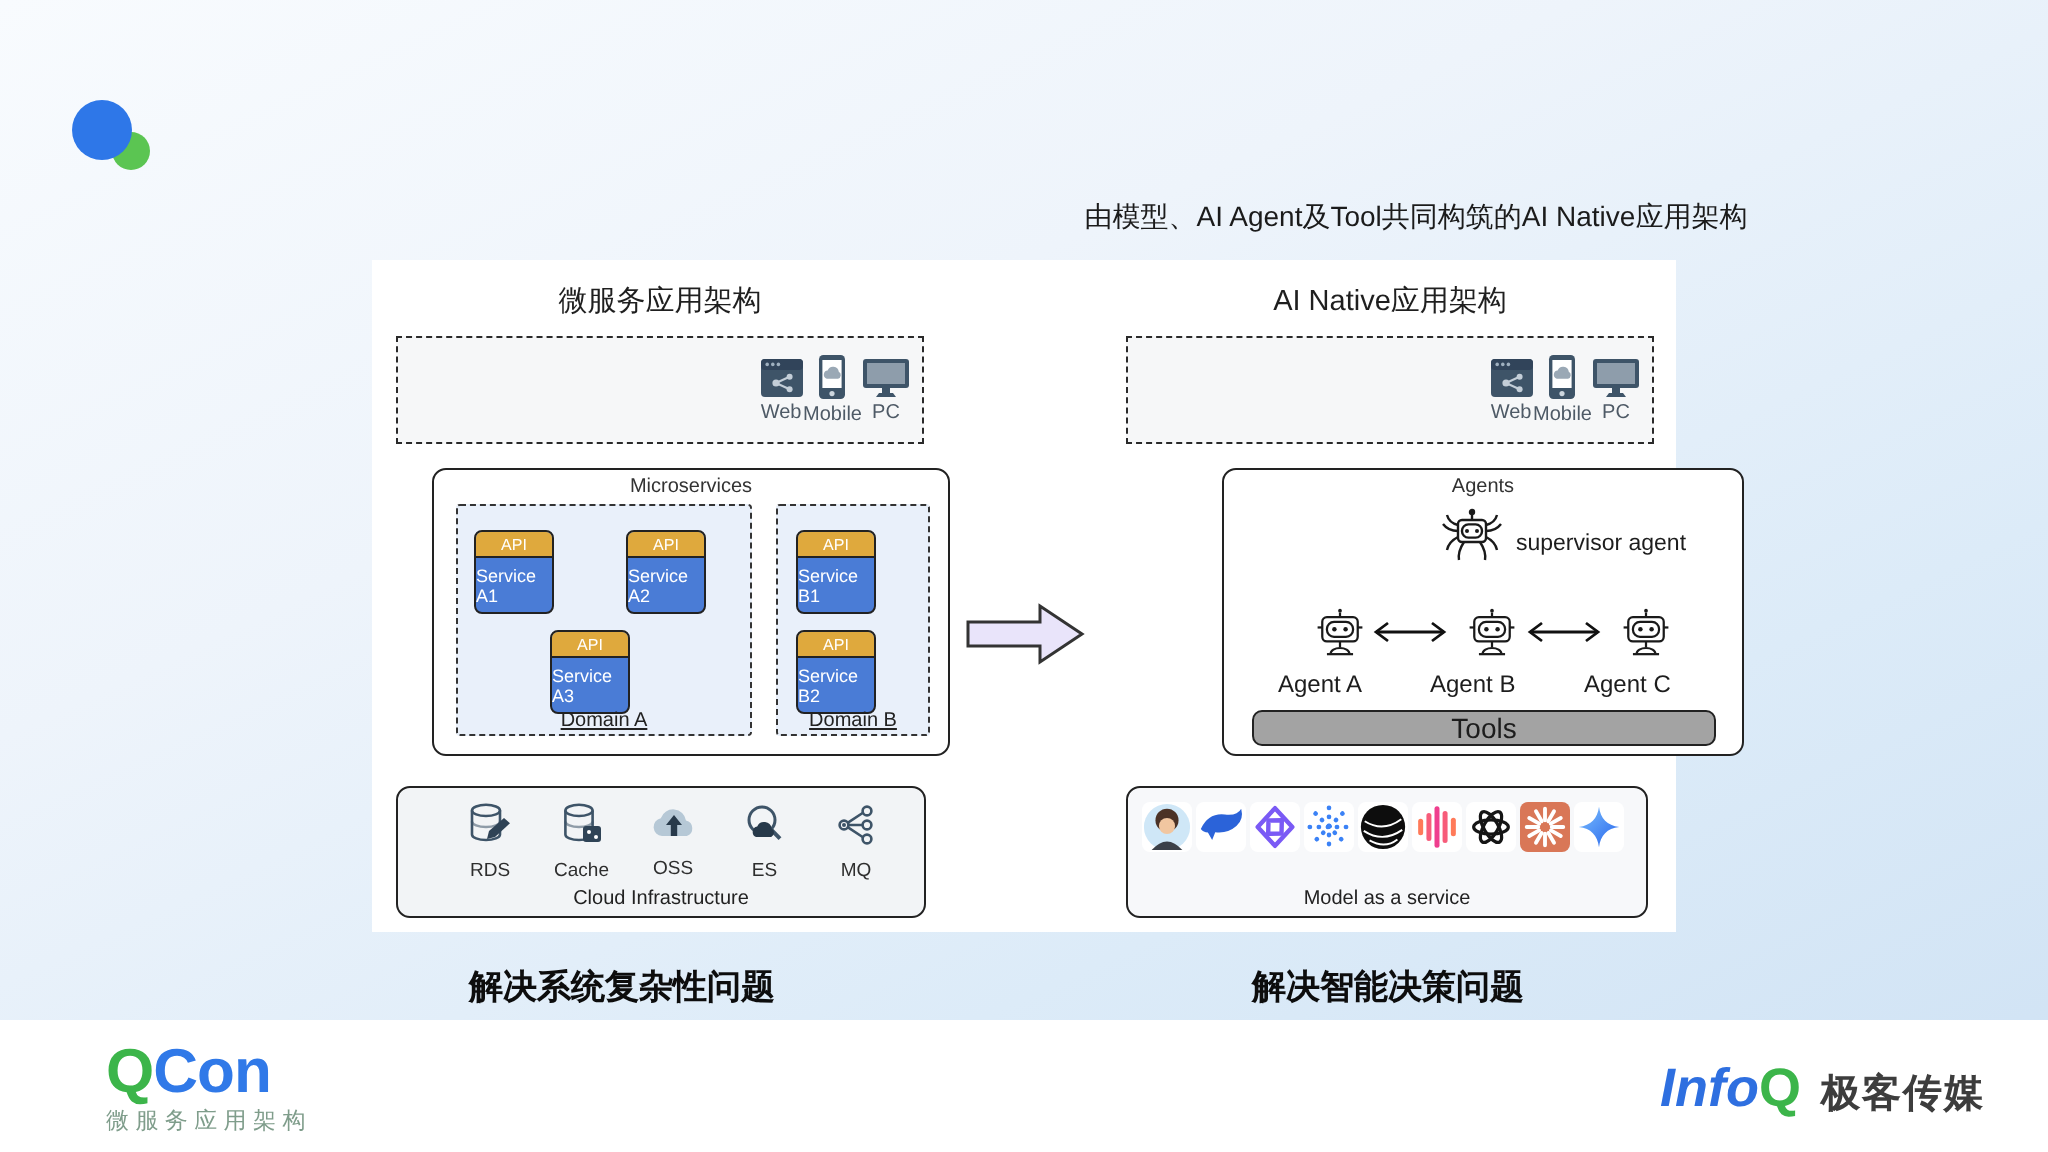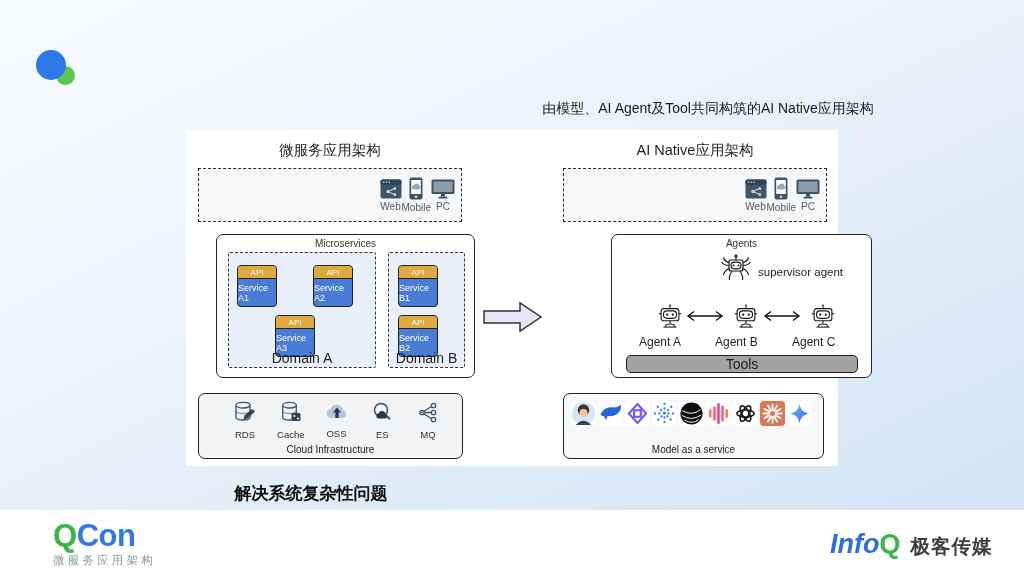--- a/index.html
+++ b/index.html
@@ -30,21 +30,21 @@
   .cicon svg { display:block; }
   .clabel { font-size:10px; color:#4e5a66; }
 
   
   .micro-box { position:absolute; left:14px; top:104px; width:259px; height:144px;
                border:1.5px solid #222; border-radius:7px; background:#fff;margin-left:16px; }
   .box-title { position:absolute; top:3px; left:0; width:100%; text-align:center; font-size:10px; color:#333; }
   .domain { position:absolute; top:17px; height:116px; border:1.3px dashed #333; background:#e9f0fa; border-radius:2px; }
   .domain-a { left:11px; width:148px; }
   .domain-b { left:171px; width:77px; }
-  .domain-label { position:absolute; bottom:1px; left:0; width:100%; text-align:center; font-size:14px; color:#222; }
+  .domain-label { position:absolute; bottom:1px; left:0; width:100%; text-align:center; font-size:10px; color:#222;text-decoration:underline; }
   .service { position:absolute; width:40px; height:42px; border:1px solid #222; border-radius:4px; overflow:hidden; background:#4a7cd6; }
   .service .api { height:13px; background:#dfa93d; border-bottom:1px solid #222; color:#fff; font-size:8px; text-align:center; line-height:13px; }
   .service .sname { height:28px; color:#fff; font-size:9px; display:flex; align-items:center; justify-content:center; }
   .s-a1 { left:8px; top:12px; } .s-a2 { left:84px; top:12px; } .s-a3 { left:46px; top:62px; }
   .s-b1 { left:9px; top:12px; }  .s-b2 { left:9px; top:62px; }
 
   
   .infra-box { position:absolute; left:12px; top:263px; width:265px; height:66px; border:1.5px solid #222;
                border-radius:7px; background:#f2f4f6; }
   .infra-items { position:absolute; top:7px; left:26px; right:14px; display:flex; justify-content:space-between; }
@@ -465,20 +465,21 @@
               <path d="M13 2.5 C13.8 8.8 17.2 12.2 23.5 13 C17.2 13.8 13.8 17.2 13 23.5 C12.2 17.2 8.8 13.8 2.5 13 C8.8 12.2 12.2 8.8 13 2.5 Z" fill="url(#gg)"></path>
             </svg>
         </span>
       </div>
       <div class="models-label">Model as a service</div>
     </div>
 
   </div>
 
   <div class="caption cap-left">解决系统复杂性问题</div>
+  <div class="caption cap-right">解决智能决策问题</div>
 
   <div class="qcon-logo">
     <div class="qcon-word"><span class="q">Q</span><span class="con">Con</span></div>
     <div class="qcon-sub">微服务应用架构</div>
   </div>
 
   <div class="infoq-logo">
     <span class="info">Info</span>
       <span class="iq">Q</span>
       <span class="media">极客传媒</span>

